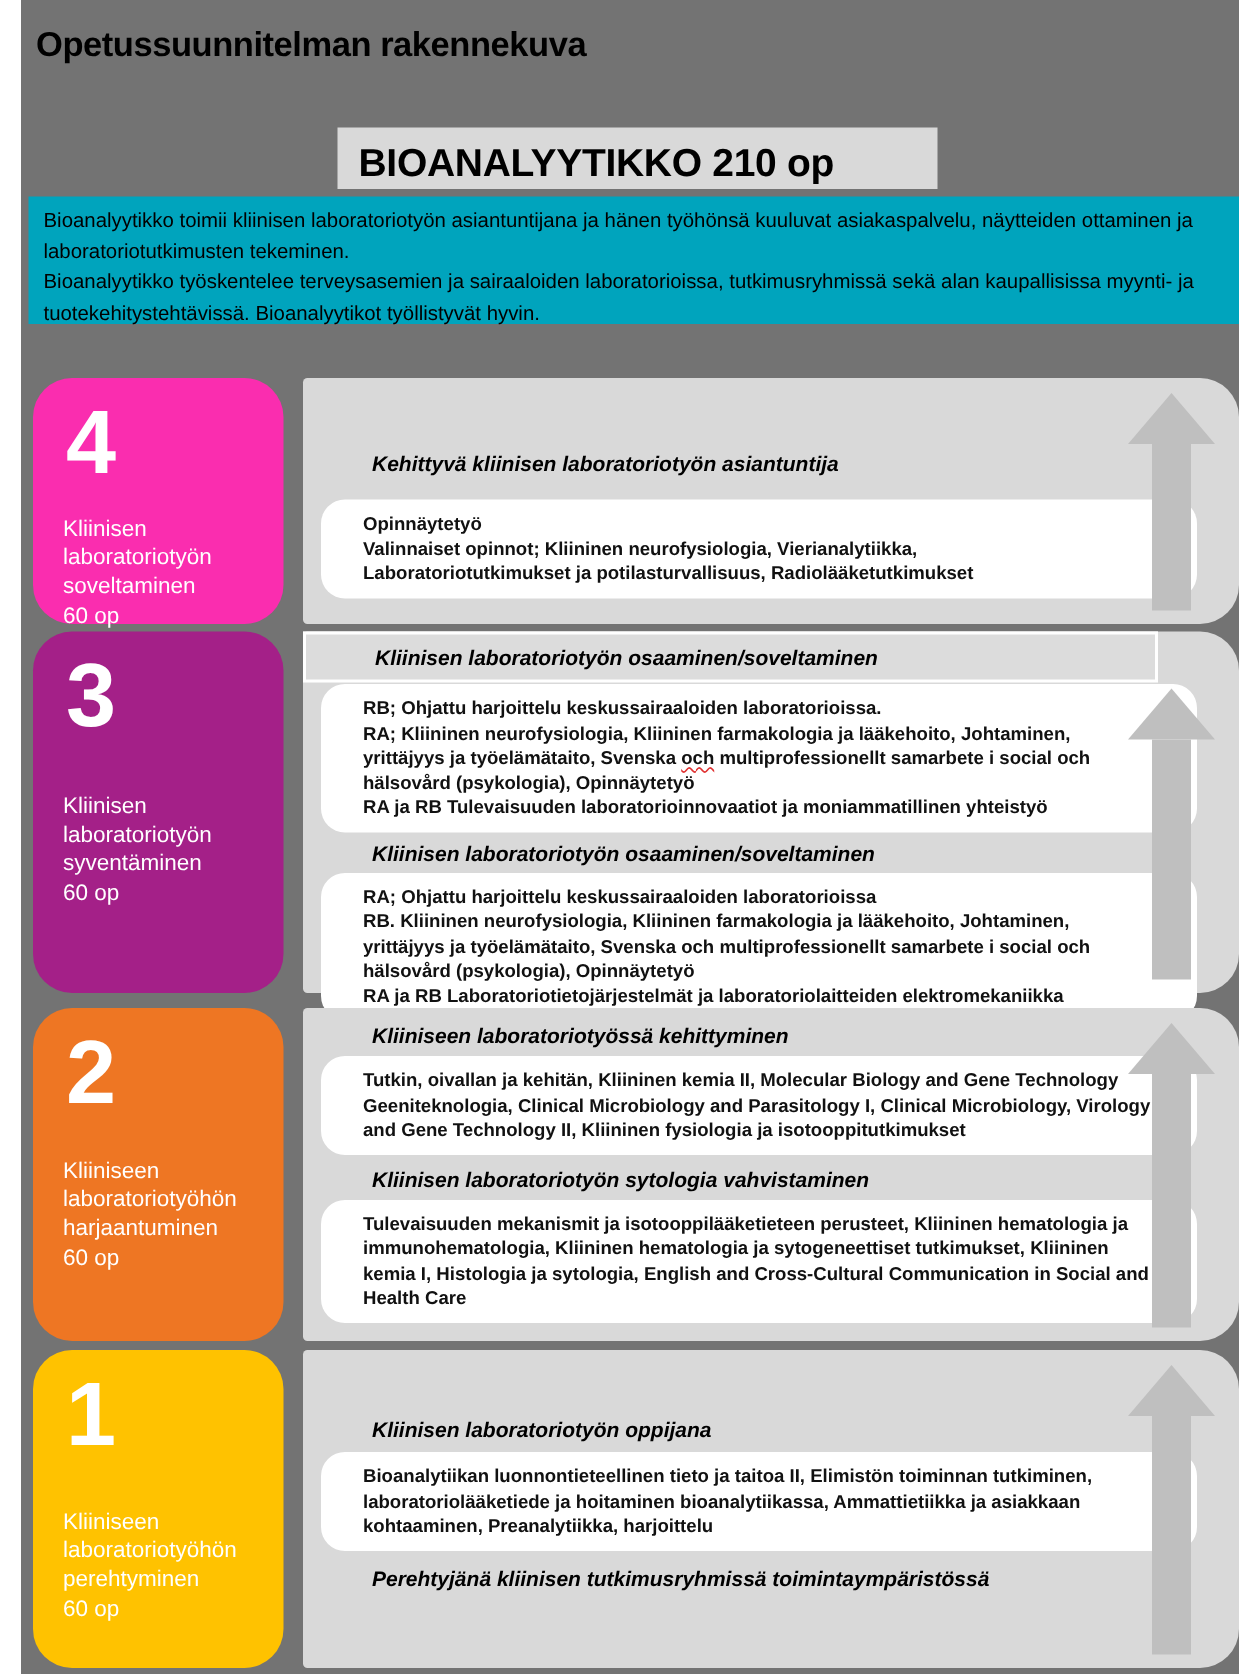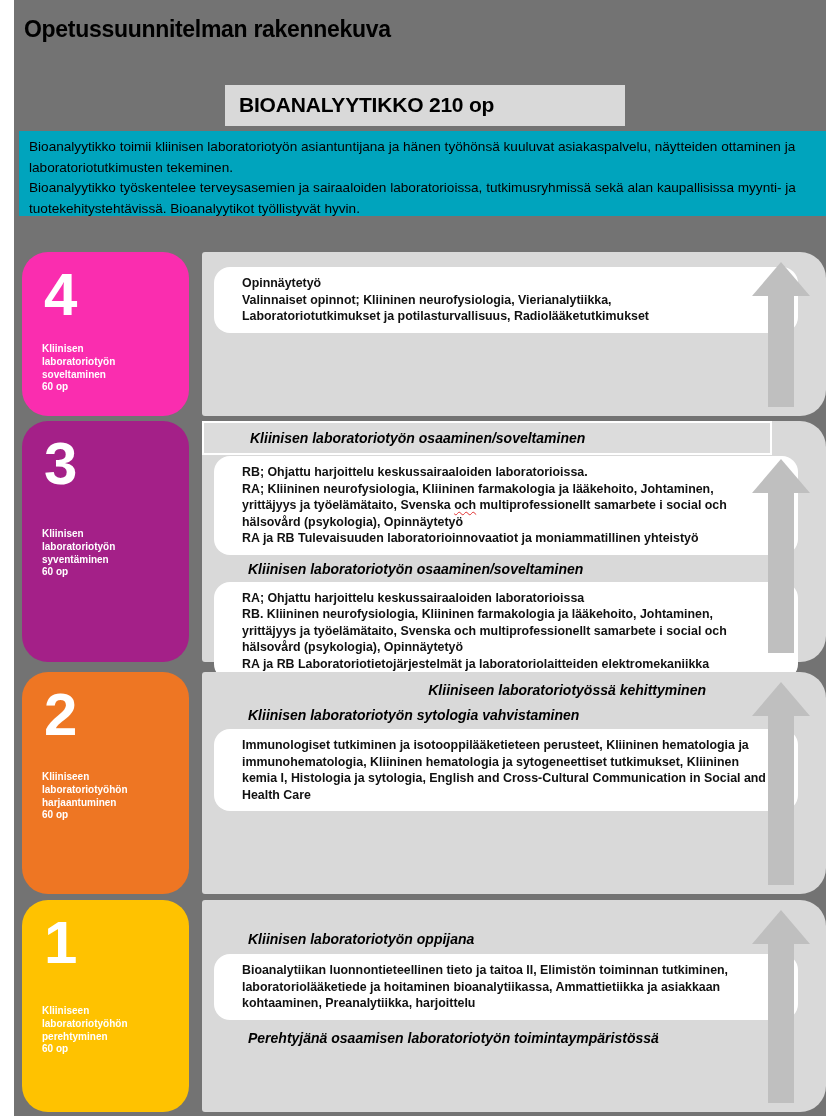--- a/index.html
+++ b/index.html
@@ -3,51 +3,51 @@
 <meta charset="utf-8">
 <style>
   html,body{margin:0;padding:0;background:#ffffff;}
   #canvas{
     position:relative;width:826px;height:1116px;background:#737373;
     font-family:"Liberation Sans","DejaVu Sans",sans-serif;color:#000;overflow:hidden;margin-left:14px;
   }
   
   .page-title{position:absolute;left:10px;top:16px;font-size:23px;font-weight:bold;letter-spacing:-0.3px;}
   .program-box{position:absolute;left:211px;top:85px;width:400px;height:41px;background:#D9D9D9;}
-  .program-box span{display:block;padding:8px 0 0 14px;font-size:21px;font-weight:bold;letter-spacing:-0.2px;}
+  .program-box span{display:block;padding:8px 0 0 14px;font-size:26px;font-weight:bold;letter-spacing:-0.2px;}
   .intro-box{position:absolute;left:5px;top:131px;width:792px;height:73px;padding:6px 10px;
     font-size:13.6px;line-height:1.52;white-space:pre-line;}
   
   .section{position:absolute;left:0;width:826px;}
   .sec4{top:252px;height:164px;}
   .sec3{top:421px;height:241px;}
   .sec2{top:672px;height:222px;}
   .sec1{top:900px;height:212px;}
   .level-block{position:absolute;left:8px;top:0;bottom:0;width:167px;border-radius:26px;color:#fff;}
   .level-number{font-size:60px;font-weight:bold;line-height:0.95;margin:14px 0 0 22px;}
-  .level-label{font-size:10px;font-weight:bold;line-height:1.28;margin-left:20px;white-space:pre-line;}
+  .level-label{font-size:15px;font-weight:normal;line-height:1.28;margin-left:20px;white-space:pre-line;}
   .sec4 .level-label{margin-top:20px;}
   .sec3 .level-label{margin-top:36px;}
   .sec2 .level-label{margin-top:28px;}
   .sec1 .level-label{margin-top:34px;}
   .panel{position:absolute;left:188px;right:14px;top:0;bottom:0;background:#D9D9D9;border-radius:3px 26px 26px 3px;}
   .panel-heading{margin:0 120px 0 46px;font-size:14px;font-weight:bold;font-style:italic;line-height:1.3;}
   .white-box{margin-left:12px;width:528px;background:#ffffff;border-radius:16px;padding:8px 28px;
     font-size:12.4px;font-weight:bold;line-height:1.33;white-space:pre-line;color:#111;}
   .header-outline-box{height:30px;margin-right:54px;background:#DCDCDC;border:2px solid #ffffff;
     display:flex;align-items:center;}
   
   .sec4 .panel-heading{padding-top:48px;}
   .sec4 .white-box{margin-top:15px;}
   .sec3 .b1{margin-top:1px;}
   .sec3 .h2{margin:5px 120px 4px 46px;}
-  .sec2 .h1{padding-top:9px;text-align:right;}
+  .sec2 .h1{padding-top:9px;}
   .sec2 .b1{margin-top:5px;}
   .sec2 .h2{margin:7px 120px 5px 46px;}
-  .sec1 .h1{padding-top:30px;}
+  .sec1 .h1{padding-top:44px;}
   .sec1 .b1{margin-top:6px;}
   .sec1 .h2{margin:9px 120px 6px 46px;}
   
   .up-arrow{position:absolute;right:16px;top:10px;bottom:9px;width:58px;display:flex;flex-direction:column;align-items:center;}
   .sec3 .up-arrow{top:38px;}
   .arrow-head{width:0;height:0;border-left:29px solid transparent;border-right:29px solid transparent;border-bottom:34px solid #BFBFBF;}
   .arrow-body{width:26px;flex:1;background:#BFBFBF;}
   .squiggle{text-decoration:underline;text-decoration-style:wavy;text-decoration-color:#e03030;text-decoration-thickness:1px;text-underline-offset:2px;}
 </style>
 </head>
@@ -66,20 +66,21 @@
 
   <div class="section sec4">
     <div class="level-block" style="background-color: rgb(250, 45, 175);">
       <div class="level-number">4</div>
       <div class="level-label">Kliinisen
 laboratoriotyön
 soveltaminen
 60 op</div>
     </div>
     <div class="panel">
+      <div class="panel-heading h1">Kehittyvä kliinisen laboratoriotyön asiantuntija</div>
       <div class="white-box b1">Opinnäytetyö
 Valinnaiset opinnot; Kliininen neurofysiologia, Vierianalytiikka,
 Laboratoriotutkimukset ja potilasturvallisuus, Radiolääketutkimukset</div>
       <div class="up-arrow">
         <div class="arrow-head"></div>
         <div class="arrow-body"></div>
       </div>
     </div>
   </div>
 
@@ -112,41 +113,42 @@
   <div class="section sec2">
     <div class="level-block" style="background-color: rgb(238, 118, 35);">
       <div class="level-number">2</div>
       <div class="level-label">Kliiniseen
 laboratoriotyöhön
 harjaantuminen
 60 op</div>
     </div>
     <div class="panel">
       <div class="panel-heading h1">Kliiniseen laboratoriotyössä kehittyminen</div>
+      <div class="white-box b1">Tutkin, oivallan ja kehitän, Kliininen kemia II, Molecular Biology and Gene Technology Geeniteknologia, Clinical Microbiology and Parasitology I, Clinical Microbiology, Virology and Gene Technology II, Kliininen fysiologia ja isotooppitutkimukset</div>
       <div class="panel-heading h2">Kliinisen laboratoriotyön sytologia vahvistaminen</div>
-      <div class="white-box b2">Immunologiset tutkiminen ja isotooppilääketieteen perusteet, Kliininen hematologia ja immunohematologia, Kliininen hematologia ja sytogeneettiset tutkimukset, Kliininen kemia I, Histologia ja sytologia,  English and Cross-Cultural Communication in Social and Health Care</div>
+      <div class="white-box b2">Tulevaisuuden mekanismit ja isotooppilääketieteen perusteet, Kliininen hematologia ja immunohematologia, Kliininen hematologia ja sytogeneettiset tutkimukset, Kliininen kemia I, Histologia ja sytologia,  English and Cross-Cultural Communication in Social and Health Care</div>
       <div class="up-arrow">
         <div class="arrow-head"></div>
         <div class="arrow-body"></div>
       </div>
     </div>
   </div>
 
   <div class="section sec1">
     <div class="level-block" style="background-color: rgb(255, 194, 0);">
       <div class="level-number">1</div>
       <div class="level-label">Kliiniseen
 laboratoriotyöhön
 perehtyminen
 60 op</div>
     </div>
     <div class="panel">
       <div class="panel-heading h1">Kliinisen laboratoriotyön oppijana</div>
       <div class="white-box b1">Bioanalytiikan luonnontieteellinen tieto ja taitoa II, Elimistön toiminnan tutkiminen, laboratoriolääketiede ja hoitaminen bioanalytiikassa, Ammattietiikka ja asiakkaan kohtaaminen, Preanalytiikka, harjoittelu</div>
-      <div class="panel-heading h2">Perehtyjänä osaamisen laboratoriotyön toimintaympäristössä</div>
+      <div class="panel-heading h2">Perehtyjänä kliinisen tutkimusryhmissä toimintaympäristössä</div>
       <div class="up-arrow">
         <div class="arrow-head"></div>
         <div class="arrow-body"></div>
       </div>
     </div>
   </div>
 
 </div>
 
 </body></html>

